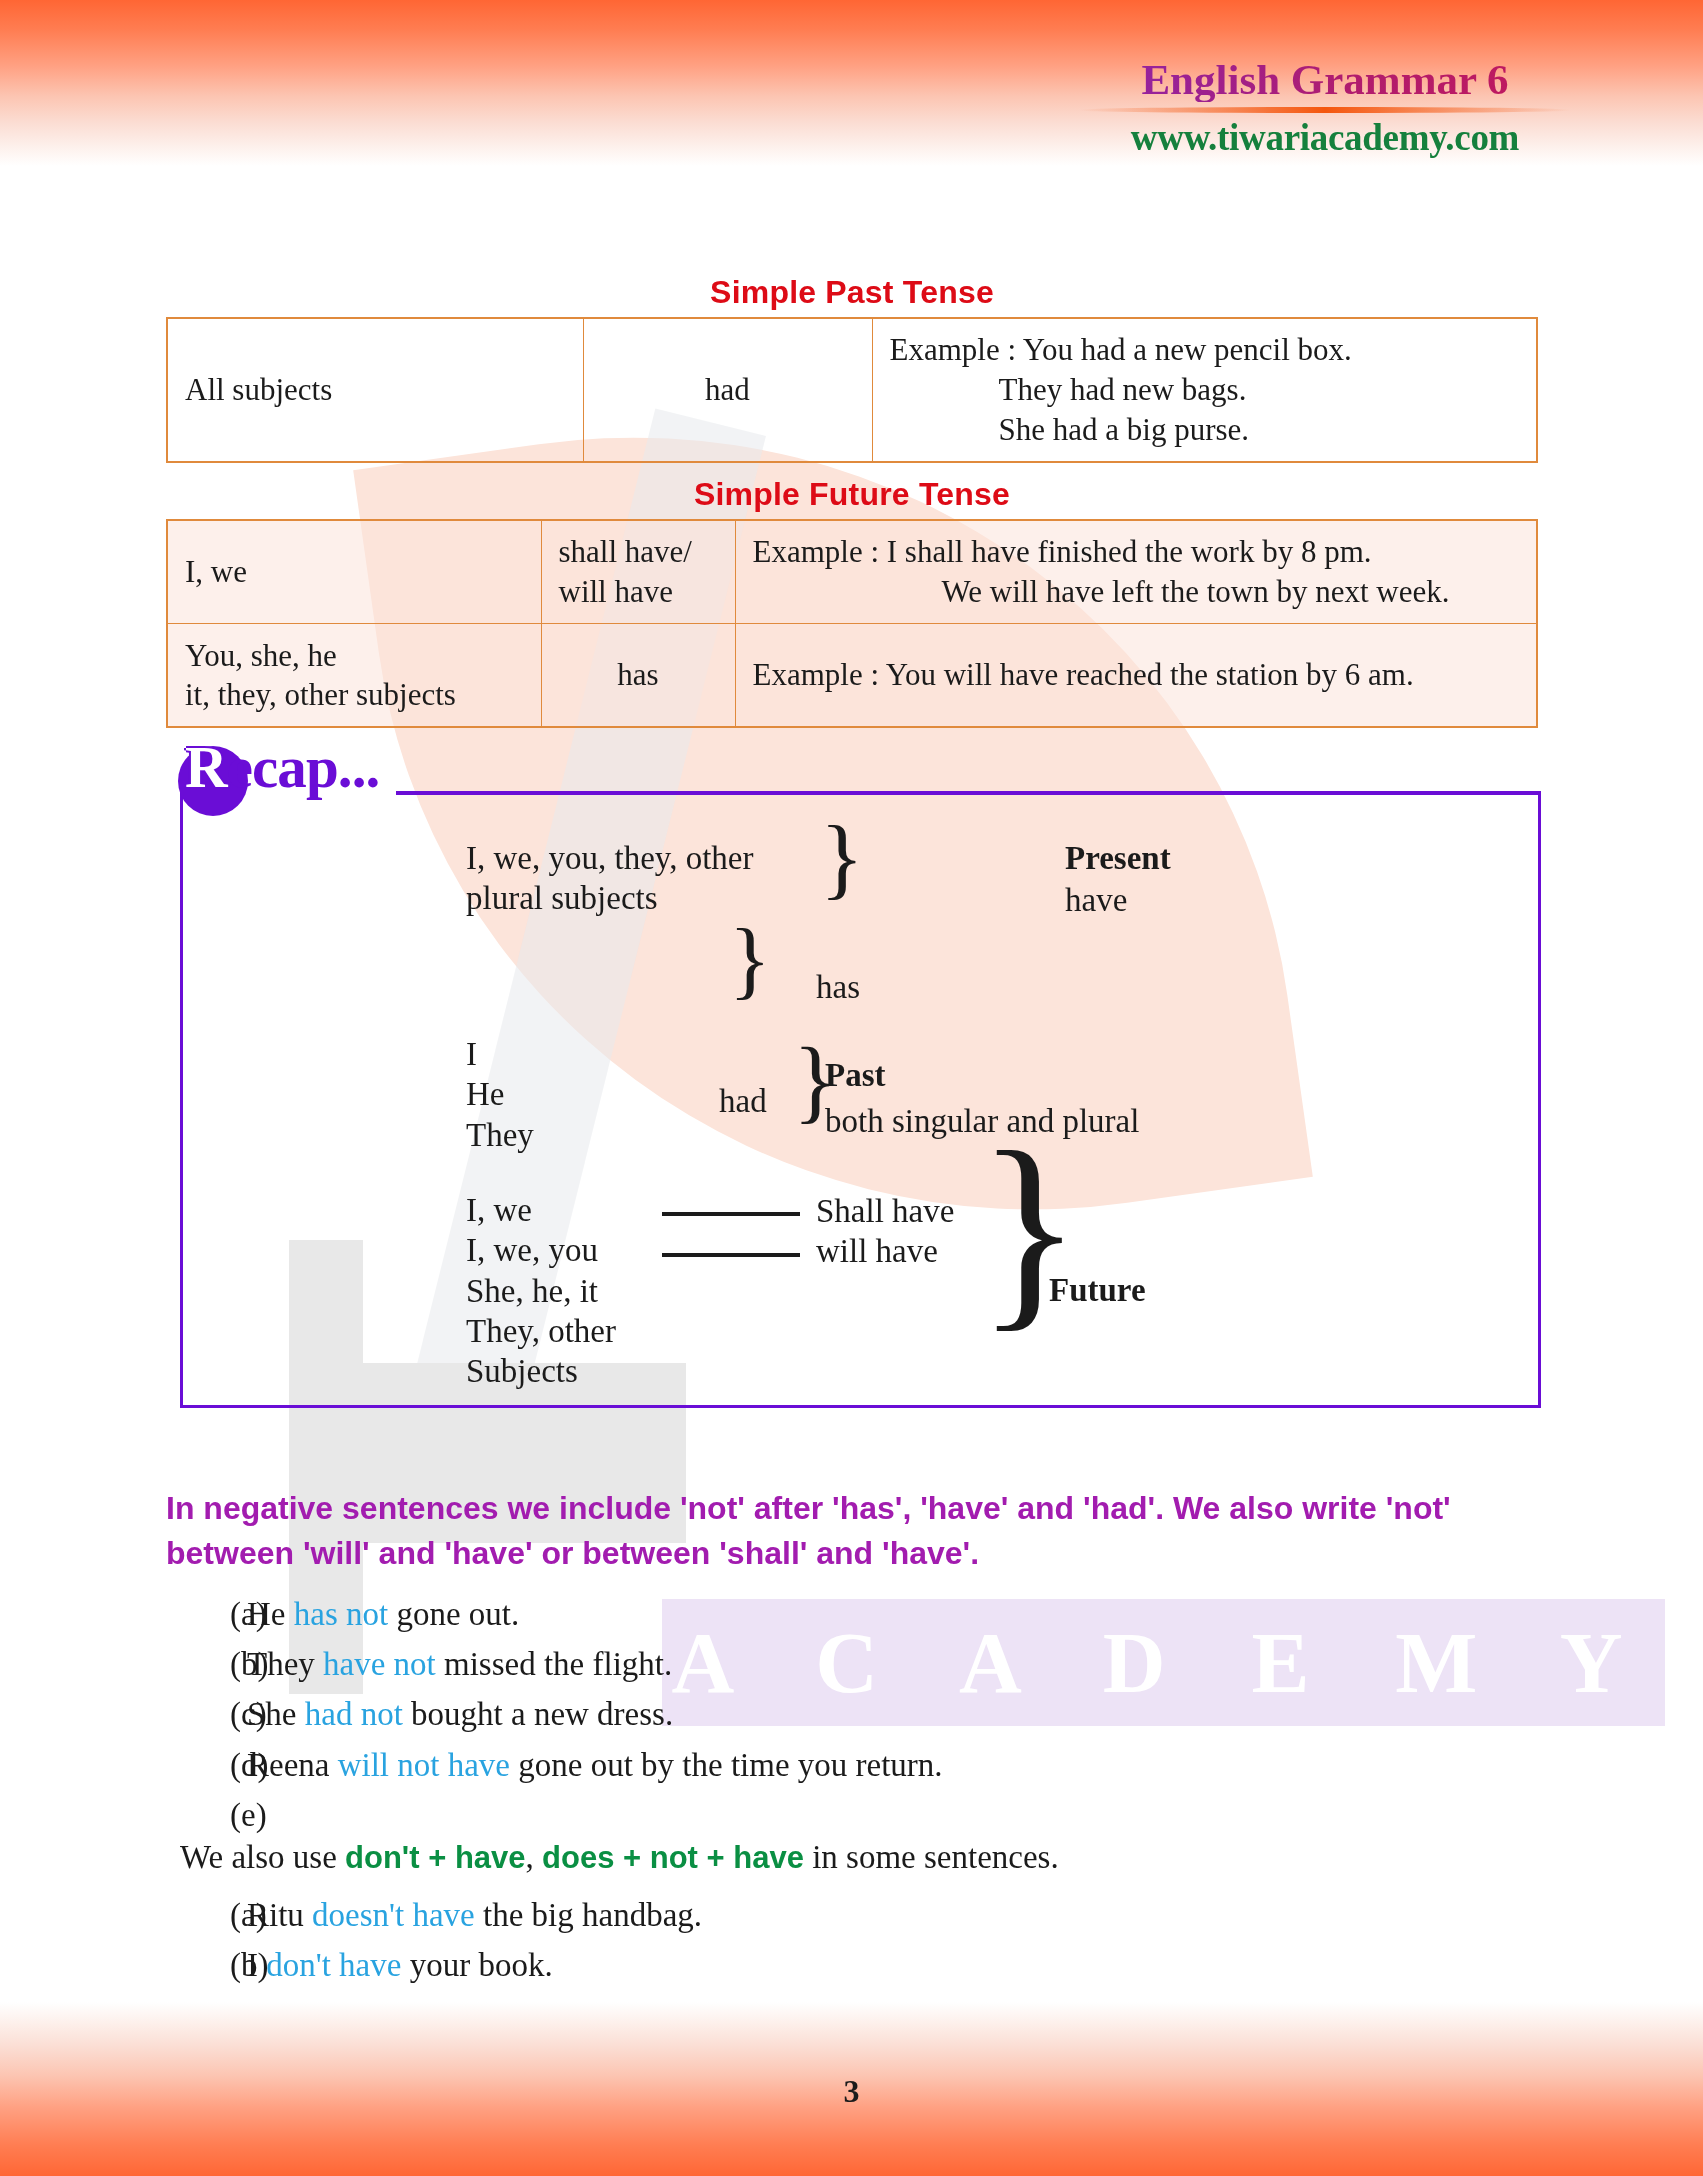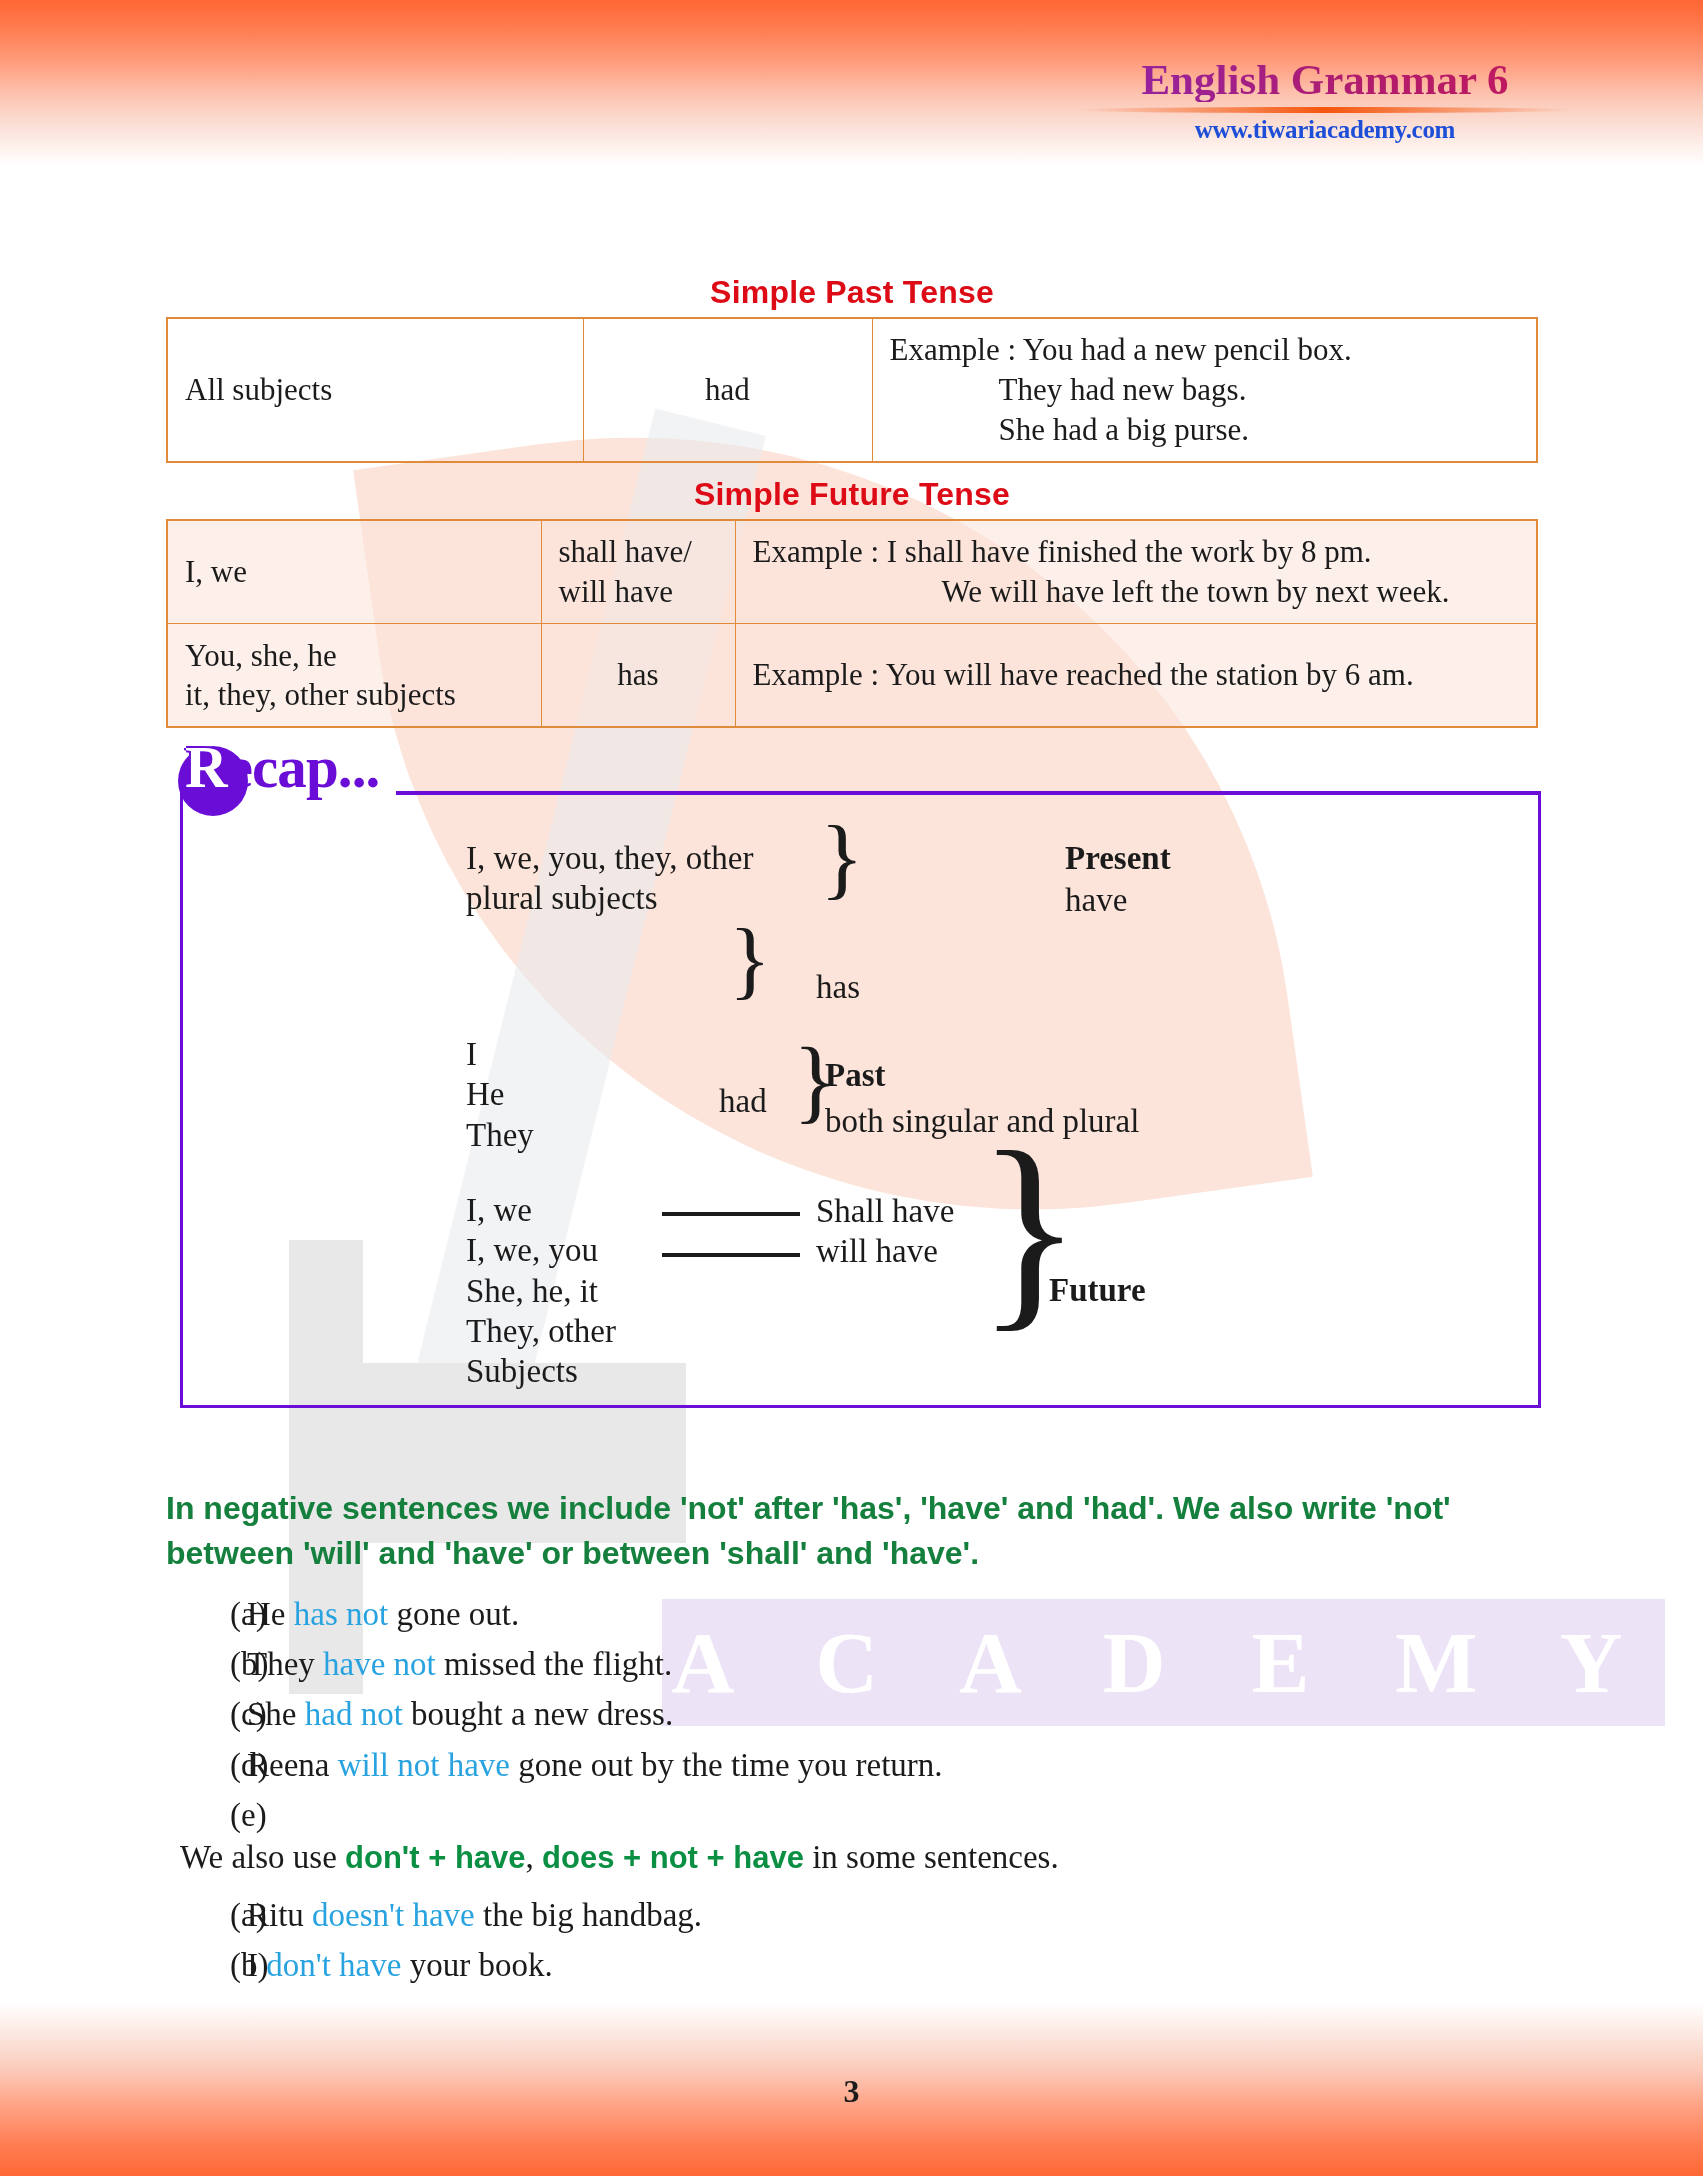--- a/index.html
+++ b/index.html
@@ -74,21 +74,21 @@
     -webkit-background-clip:text; background-clip:text; color:transparent;
     line-height:1.05;
   }
   .hdr-rule {
     height:5.7px; margin:4.7px 0 3.8px 0;
     background:linear-gradient(90deg,rgba(255,120,60,0) 0%,#F4560E 50%,rgba(255,120,60,0) 100%);
     border-radius:50%;
   }
   .hdr-url {
     font-family:"Liberation Serif", serif;
-    font-size:25px; font-weight:bold; color:#1d4ed8;
+    font-size:37px; font-weight:bold; color:#15803d;
     letter-spacing:-0.3px;
   }
 
   
   .tbl {
     position:absolute; left:166px; width:1372px;
     border-collapse:collapse;
     border:2.8px solid #E08A3C;
   }
   .tbl td {
@@ -151,21 +151,21 @@
     transform-origin:center;
   }
   .dash {
     position:absolute; height:3.8px; background:#1b1b1b; z-index:7;
   }
 
   
   .neg-para {
     position:absolute; left:166px; top:1486px; width:1372px;
     font-family:"Liberation Sans", sans-serif;
-    font-size:32px; font-weight:bold; color:#15803d;
+    font-size:32px; font-weight:bold; color:#a21caf;
     line-height:1.42;
     z-index:7;
   }
   .ex-list { position:absolute; left:166px; width:1372px; z-index:7;
     font-family:"Liberation Serif", serif; font-size:33px; color:#1b1b1b; }
   .ex-item { display:flex; margin-bottom:4.7px; line-height:1.38; }
   .ex-item .lbl { width:81px; flex:0 0 81px; padding-left:64px; }
   .blue { color:#29A3E0; }
   .green { color:#0A8F43; font-weight:bold; font-family:"Liberation Sans", sans-serif; font-size:31px; }
   .alsouse {

